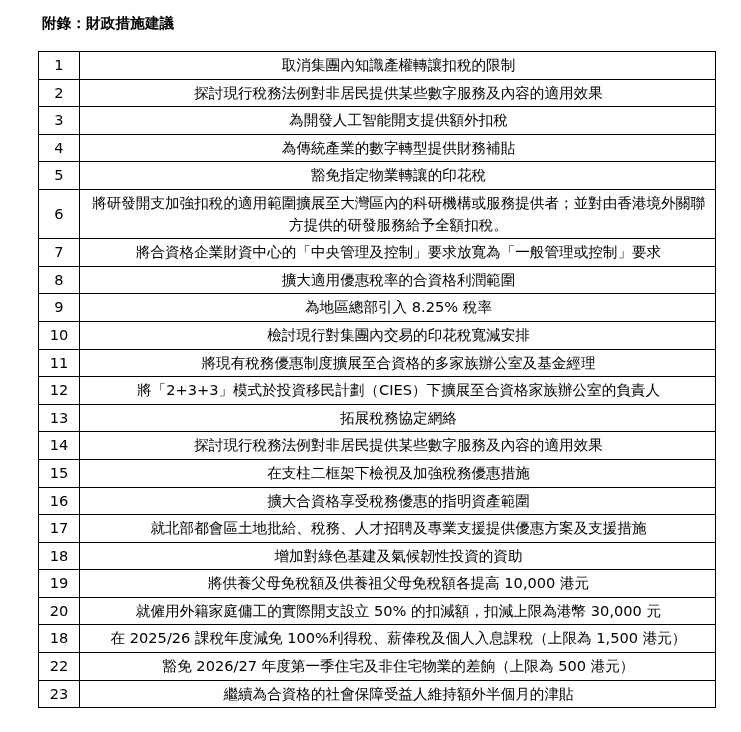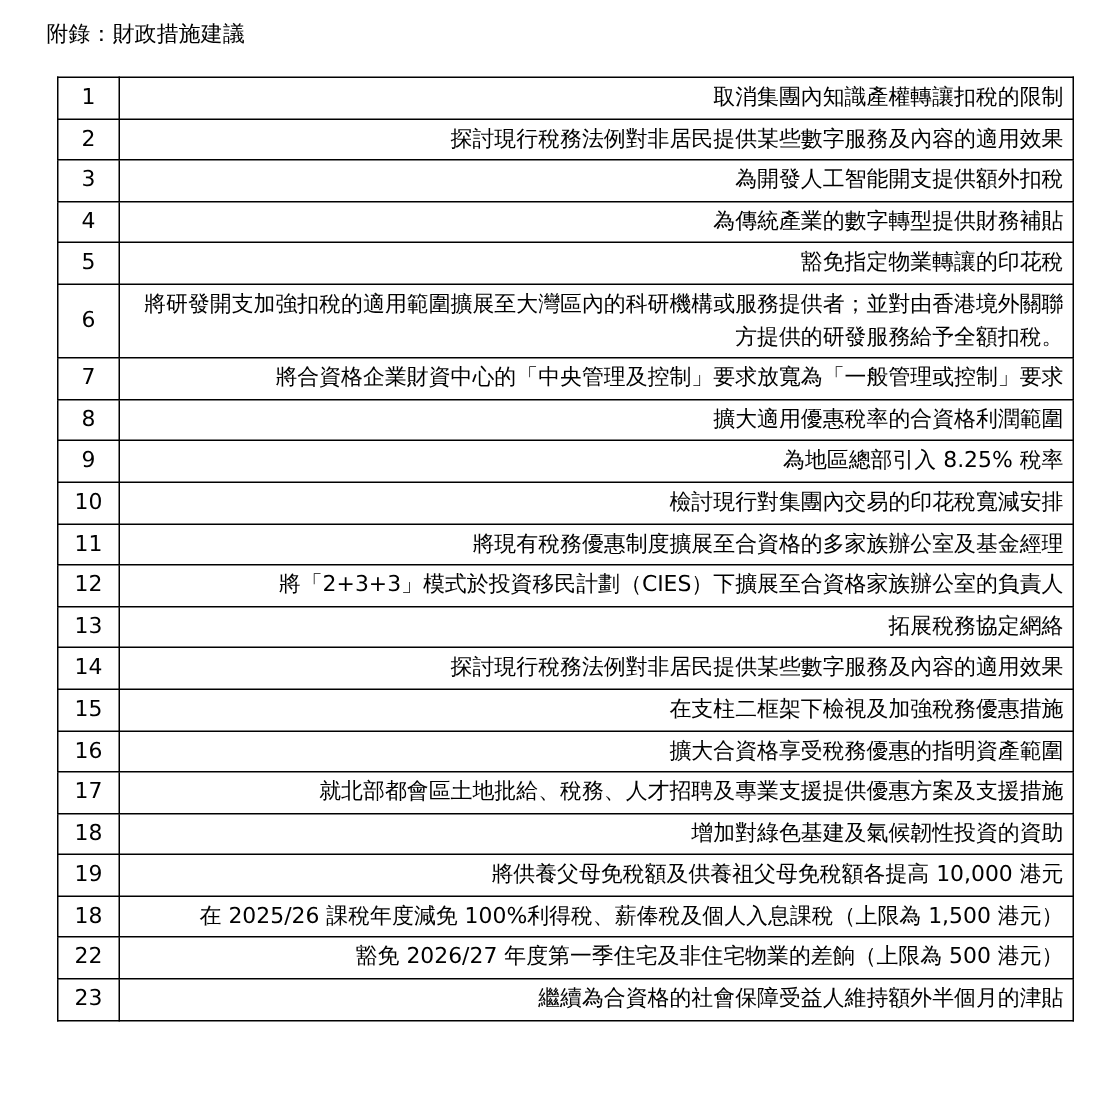--- a/index.html
+++ b/index.html
@@ -18,24 +18,24 @@
   .page {
     position: relative;
     width: 741px;
     height: 732px;
     box-sizing: border-box;
     overflow: hidden;
     background: #ffffff;
   }
   .doc-title {
     position: absolute;
-    left: 31px;
+    left: 42px;
     top: 14px;
     font-size: 14.5px;
-    font-weight: normal;
+    font-weight: bold;
     letter-spacing: 0.2px;
     line-height: 1.3;
     white-space: nowrap;
   }
   .measures-table {
     position: absolute;
     left: 38px;
     top: 51px;
     width: 661px;
     border-collapse: collapse;
@@ -49,21 +49,21 @@
     vertical-align: middle;
   }
   .col-num {
     width: 40px;
     text-align: center;
     font-family: "DejaVu Sans", "Liberation Sans", sans-serif;
     font-size: 14.5px;
   }
   .col-text {
     width: 621px;
-    text-align: right;
+    text-align: center;
     padding-left: 8px !important;
     padding-right: 6px !important;
     word-break: break-all;
     line-break: strict;
     margin-top: 36px;
   }
 </style>
 </head>
 <body>
 
@@ -143,20 +143,24 @@
         </tr>
         <tr class="table-row">
           <td class="col-num">18</td>
           <td class="col-text">增加對綠色基建及氣候韌性投資的資助</td>
         </tr>
         <tr class="table-row">
           <td class="col-num">19</td>
           <td class="col-text">將供養父母免稅額及供養祖父母免稅額各提高 10,000 港元</td>
         </tr>
         <tr class="table-row">
+          <td class="col-num">20</td>
+          <td class="col-text">就僱用外籍家庭傭工的實際開支設立 50% 的扣減額，扣減上限為港幣 30,000 元</td>
+        </tr>
+        <tr class="table-row">
           <td class="col-num">18</td>
           <td class="col-text">在 2025/26 課稅年度減免 100%利得稅、薪俸稅及個人入息課稅（上限為 1,500 港元）</td>
         </tr>
         <tr class="table-row">
           <td class="col-num">22</td>
           <td class="col-text">豁免 2026/27 年度第一季住宅及非住宅物業的差餉（上限為 500 港元）</td>
         </tr>
         <tr class="table-row">
           <td class="col-num">23</td>
           <td class="col-text">繼續為合資格的社會保障受益人維持額外半個月的津貼</td>

